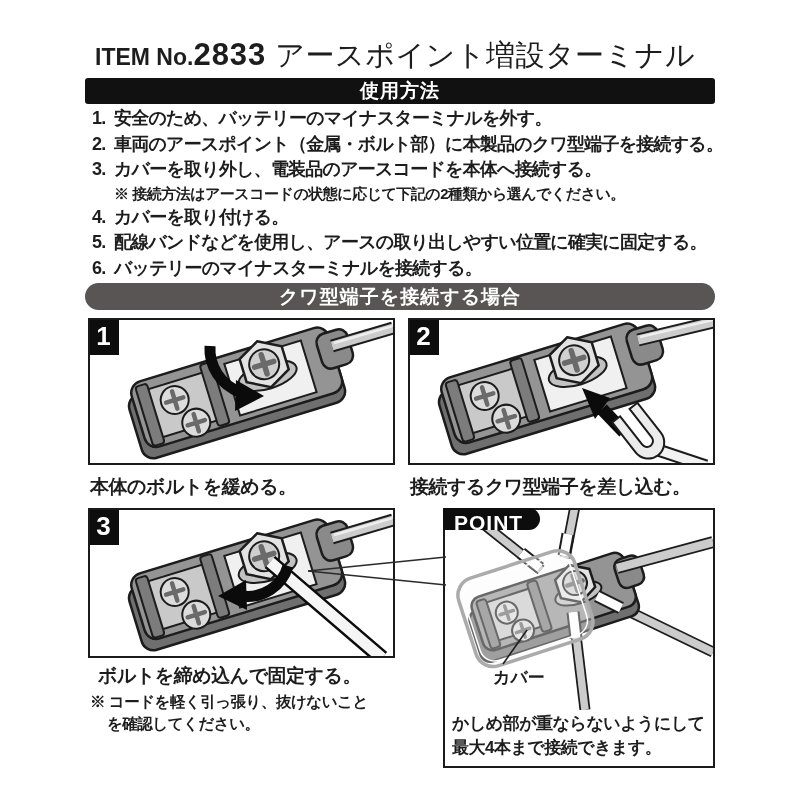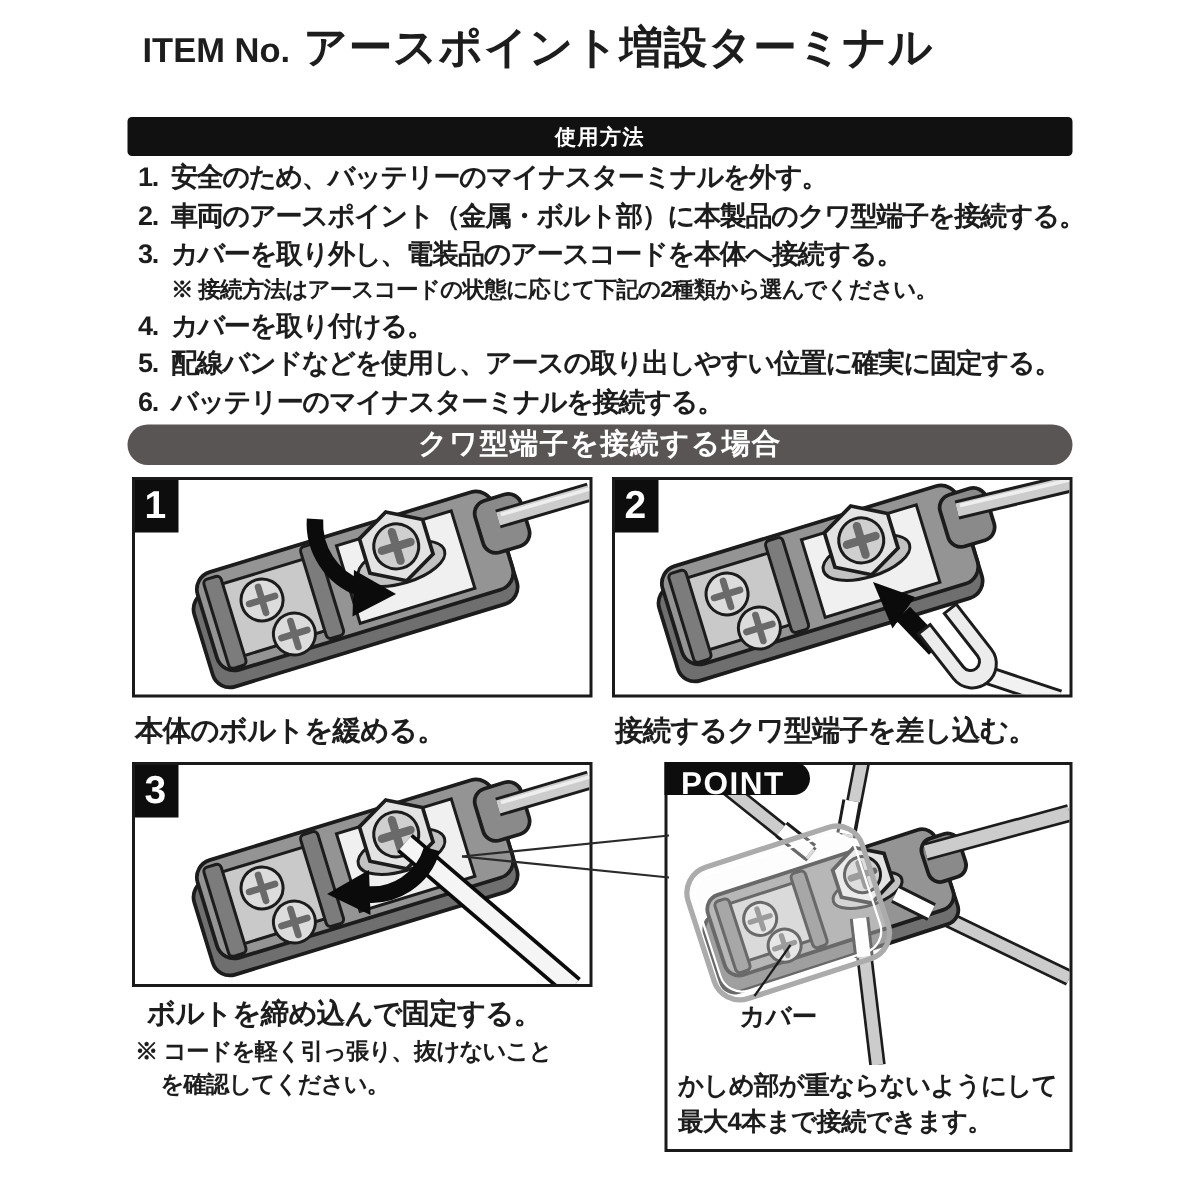--- a/index.html
+++ b/index.html
@@ -1,27 +1,27 @@
 <!DOCTYPE html>
 <html><head>
 <meta charset="utf-8">
 <style>
   html,body{margin:0;padding:0;background:#ffffff;}
   .page{position:relative;width:800px;height:800px;background:#ffffff;overflow:hidden;
         font-family:"Liberation Sans",sans-serif;color:#1d1d1d;}
 
   
-  .hdr{position:absolute;left:95px;top:12px;display:flex;align-items:baseline;white-space:nowrap;}
+  .hdr{position:absolute;left:95px;top:36px;display:flex;align-items:baseline;white-space:nowrap;}
   .t-item{font-size:23px;font-weight:700;}
   .t-num{font-size:31px;font-weight:700;letter-spacing:1px;}
-  .t-jp{font-size:29px;font-weight:700;margin-left:9px;letter-spacing:0.5px;}
+  .t-jp{font-size:29px;font-weight:400;margin-left:9px;letter-spacing:0.5px;}
 
   
   .banner-black{position:absolute;left:85px;top:78px;width:630px;height:26px;background:#111111;
-        border-radius:3px;color:#ffffff;font-size:14px;font-weight:700;text-align:center;line-height:26px;letter-spacing:1px;}
+        border-radius:3px;color:#ffffff;font-size:19px;font-weight:700;text-align:center;line-height:26px;letter-spacing:1px;}
   .banner-gray{position:absolute;left:85px;top:283px;width:630px;height:27px;background:#5a5555;
         border-radius:14px;color:#ffffff;font-size:19px;font-weight:700;text-align:center;line-height:27px;letter-spacing:1px;}
 
   
   .ins{position:absolute;left:92px;top:106px;width:626px;}
   .li{display:flex;line-height:25.5px;font-size:18px;font-weight:600;letter-spacing:-0.8px;}
   .li .num{flex:none;width:22px;}
   .li .txt{white-space:nowrap;}
   .subnote{margin-left:22px;font-size:15px;font-weight:600;line-height:22px;letter-spacing:-0.5px;white-space:nowrap;}
 
@@ -51,20 +51,21 @@
 
   .wedge{position:absolute;left:300px;top:538px;z-index:4;}
 </style>
 </head>
 <body>
 
 <div class="page">
 
   <div class="hdr">
     <span class="t-item">ITEM No.</span>
+      <span class="t-num">2833</span>
       <span class="t-jp">アースポイント増設ターミナル</span>
   </div>
 
   <div class="banner-black">使用方法</div>
 
   <div class="ins">
     <div class="li">
       <span class="num">1.</span>
       <span class="txt">安全のため、バッテリーのマイナスターミナルを外す。</span>
     </div>

